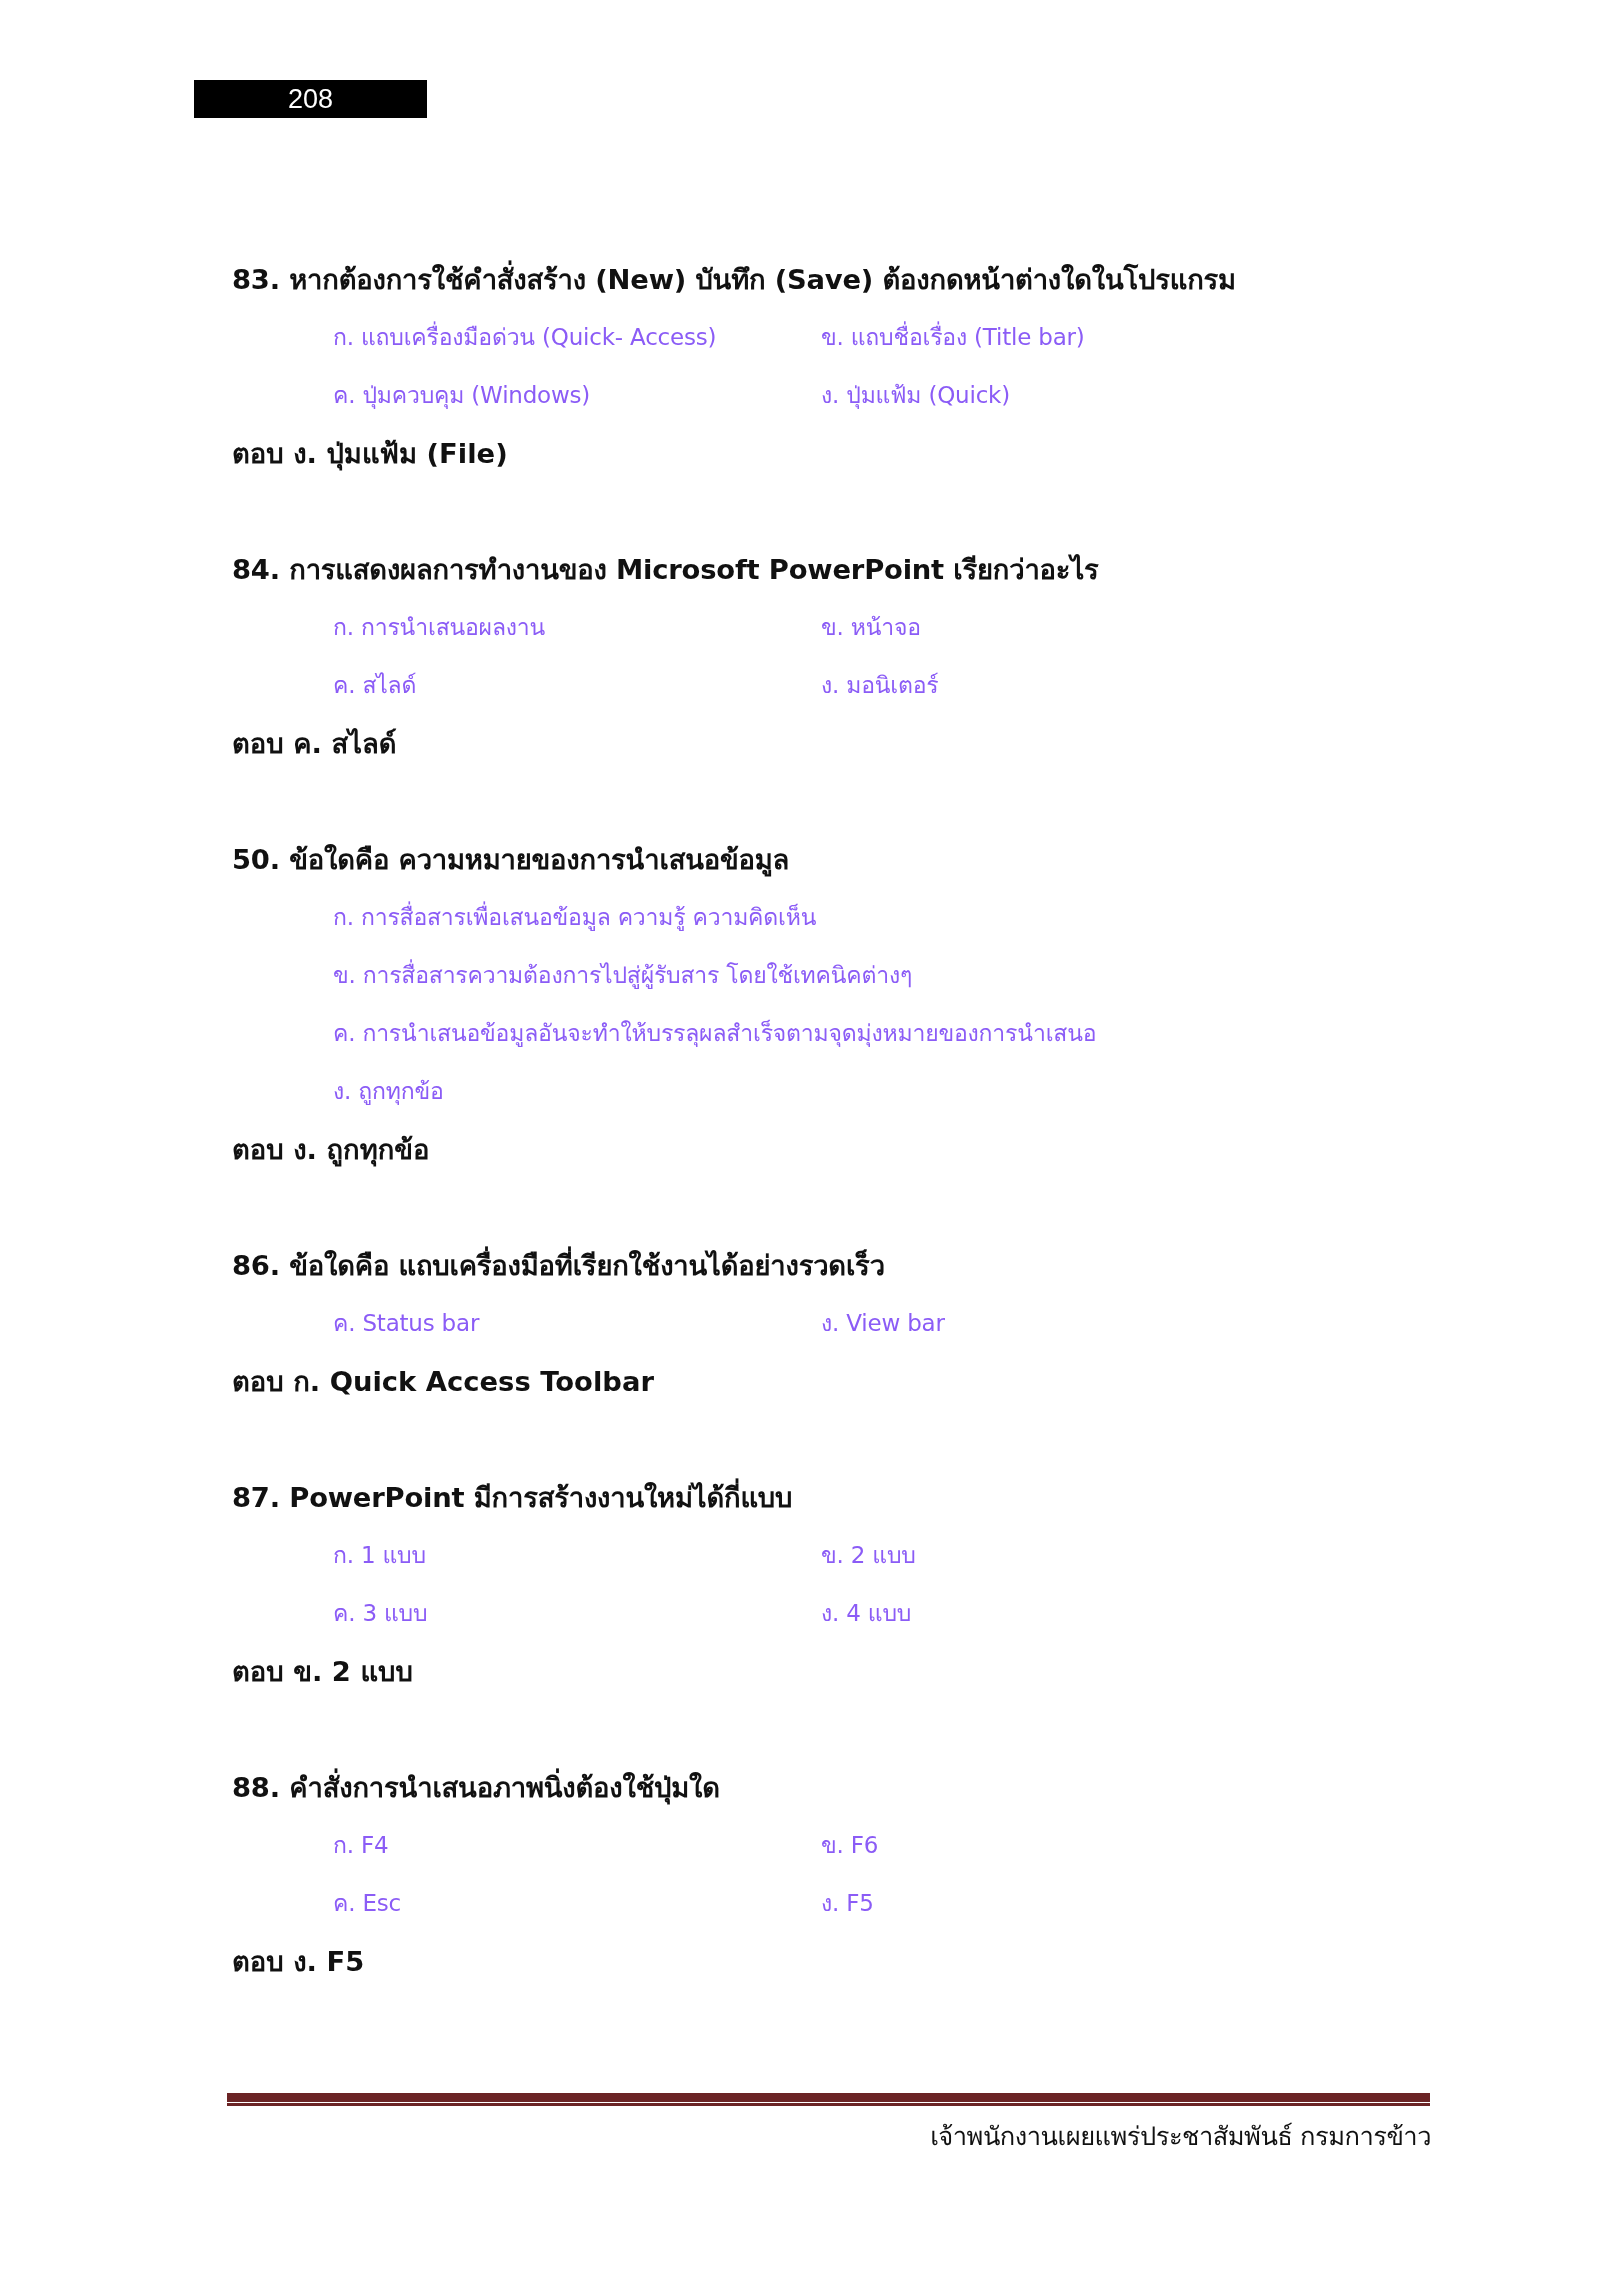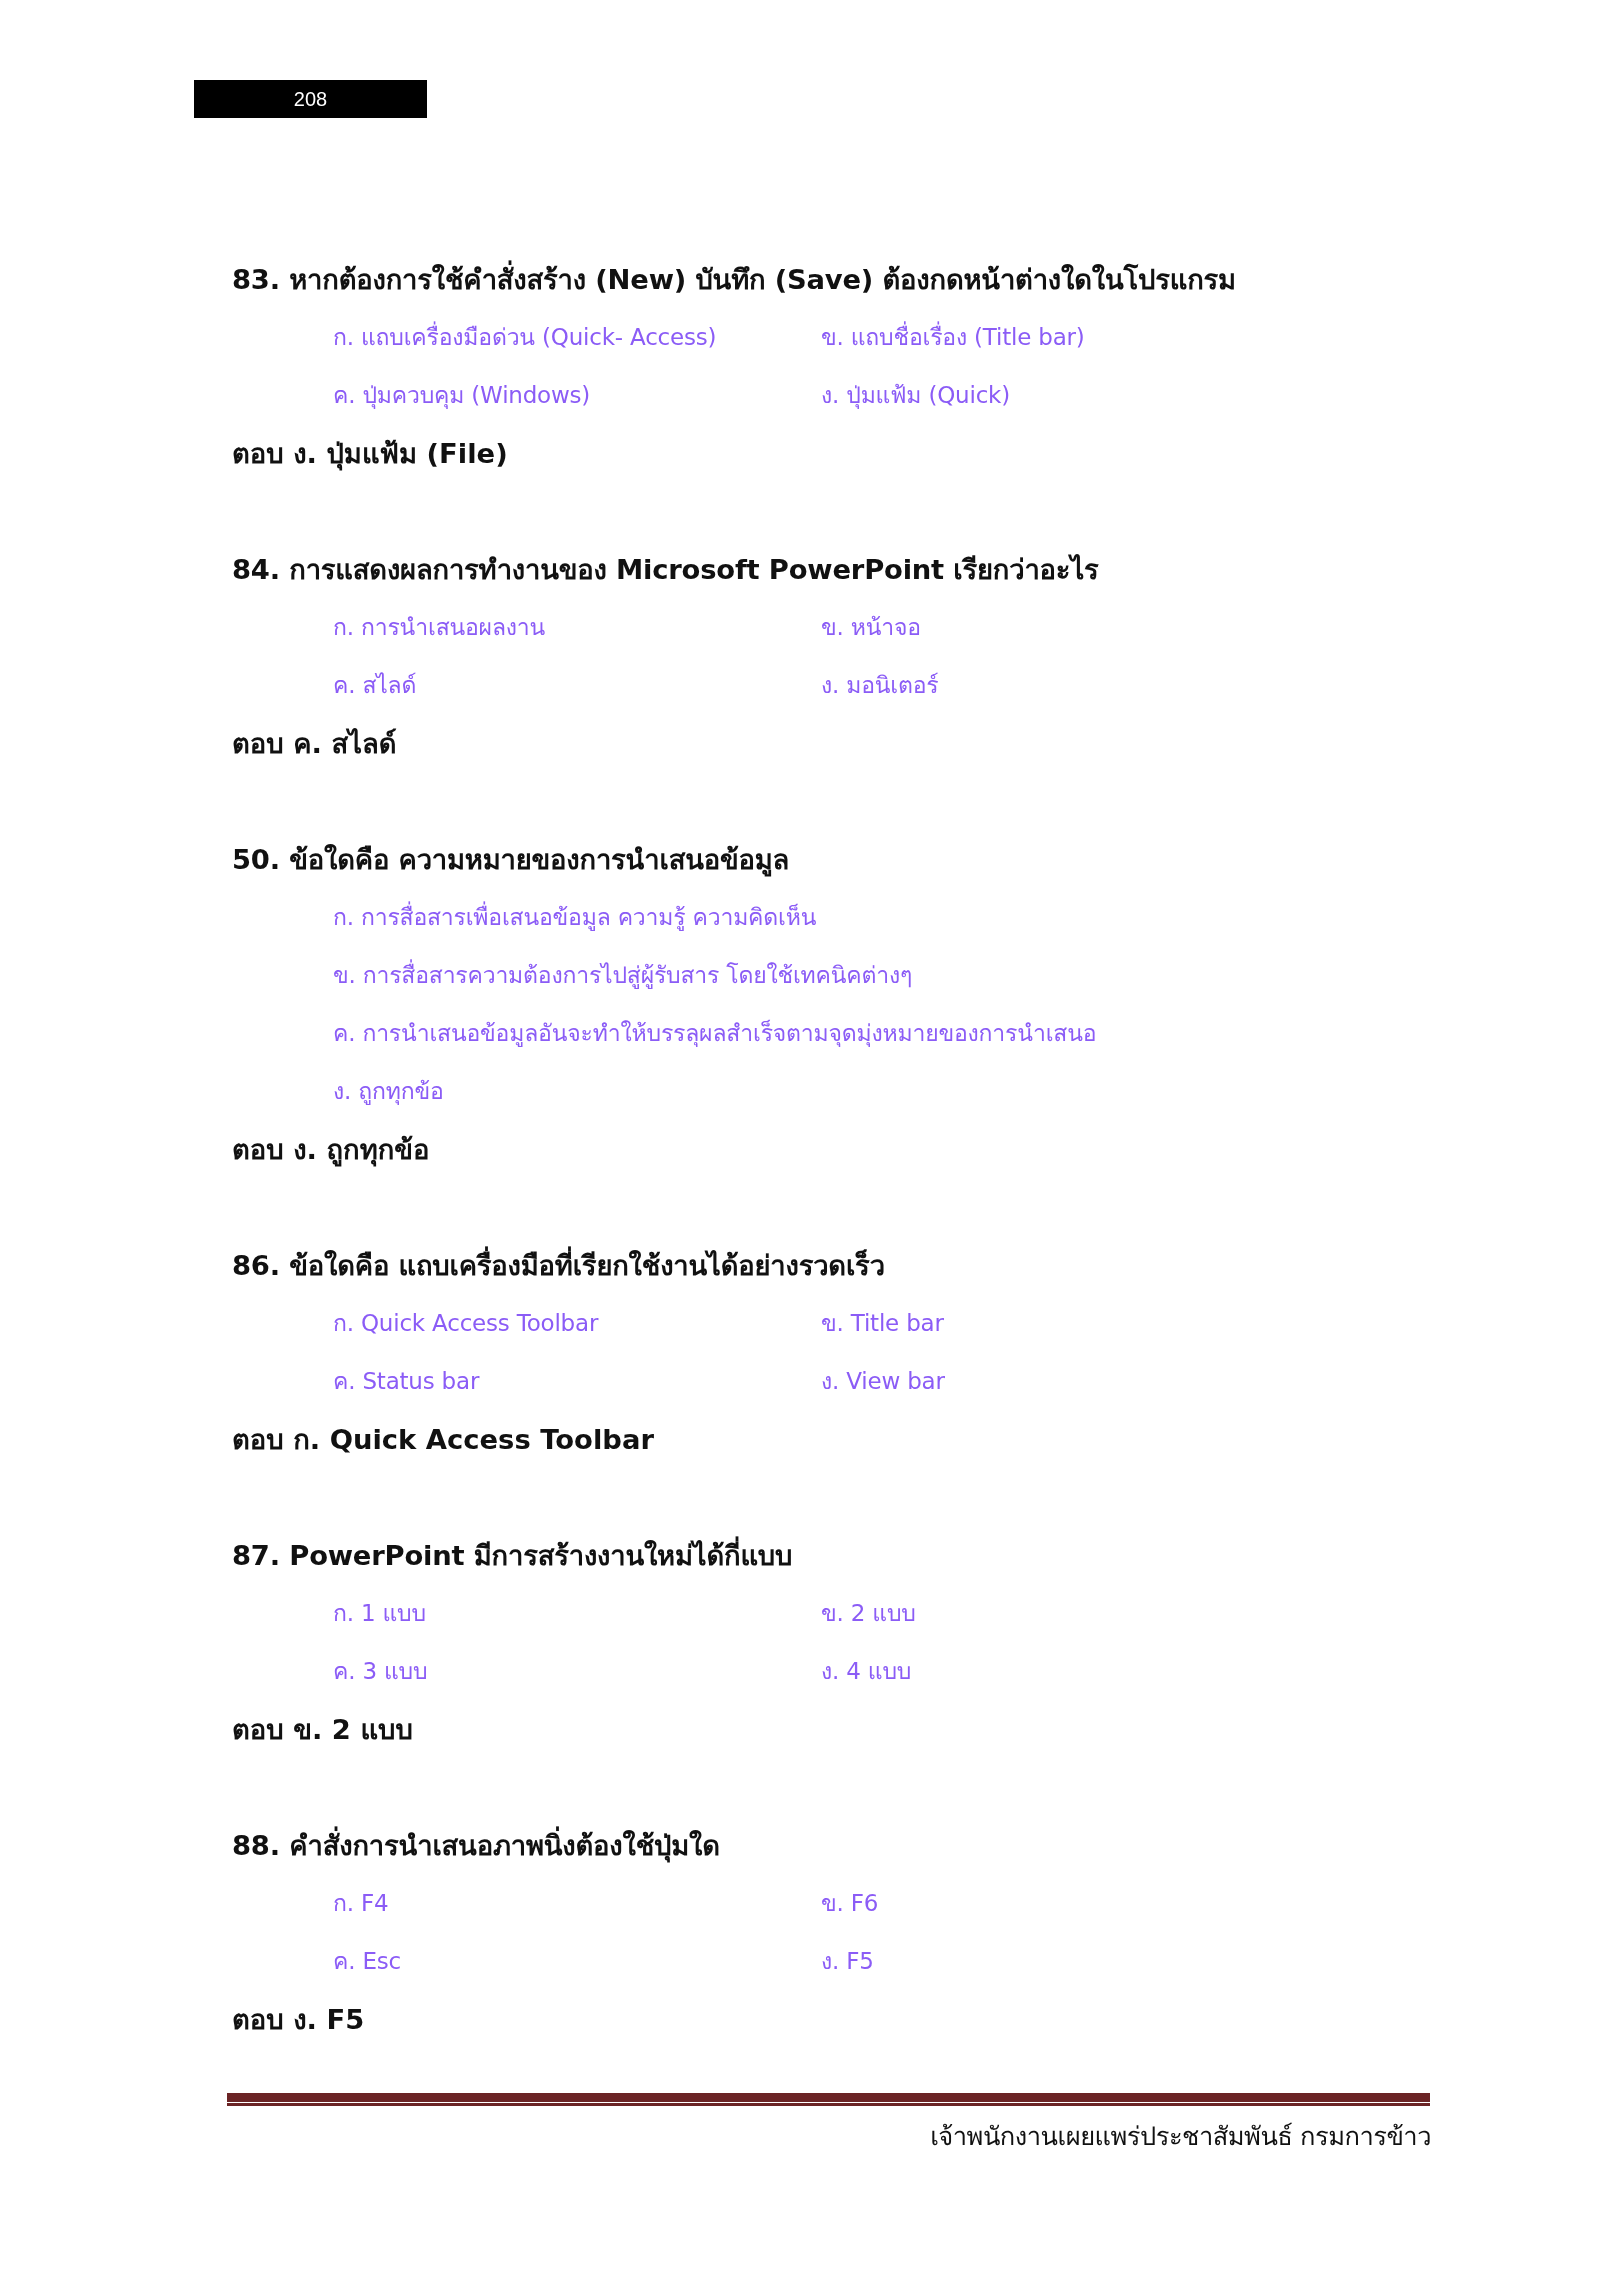--- a/index.html
+++ b/index.html
@@ -4,21 +4,21 @@
 <style>
   html, body { margin: 0; padding: 0; }
   body {
     width: 1621px; height: 2293px; background: #ffffff; position: relative;
     overflow: hidden; color: #111111;
     font-family: "DejaVu Sans", "Liberation Sans", sans-serif;
   }
   .page-number-bar {
     position: absolute; left: 194px; top: 80px; width: 233px; height: 38px;
     background: #000000; color: #ffffff; text-align: center;
-    font-family: "Liberation Sans", sans-serif; font-size: 20px; line-height: 38px;
+    font-family: "Liberation Sans", sans-serif; font-size: 27px; line-height: 38px;
   }
   .content { position: absolute; left: 232px; top: 257px; width: 1215px; }
   .line {
     height: 58px; line-height: 45px; font-size: 27.4px; white-space: nowrap;
     position: relative;
   }
   .q-title { font-weight: bold; letter-spacing: -0.2px; }
   .opt { font-weight: normal; color: #8b5cf6; font-size: 23px; letter-spacing: -0.2px; }
   .opt.col1 { position: absolute; left: 101px; }
   .opt.col2 { position: absolute; left: 589px; }
@@ -88,24 +88,20 @@
     <div class="line">
       <span class="opt full">ง. ถูกทุกข้อ</span>
     </div>
     <div class="line answer">ตอบ ง. ถูกทุกข้อ</div>
     <div class="spacer"></div>
   </div>
 
   <div>
     <div class="line q-title">86. ข้อใดคือ แถบเครื่องมือที่เรียกใช้งานได้อย่างรวดเร็ว</div>
     <div class="line">
-      <span class="opt col1">ก.  Quick Access Toolbar</span>
-      <span class="opt col2">ข. Title bar</span>
-    </div>
-    <div class="line">
       <span class="opt col1">ค. Status bar</span>
       <span class="opt col2">ง.  View bar</span>
     </div>
     <div class="line answer">ตอบ ก.  Quick Access Toolbar</div>
     <div class="spacer"></div>
   </div>
 
   <div>
     <div class="line q-title">87. PowerPoint มีการสร้างงานใหม่ได้กี่แบบ</div>
     <div class="line">

